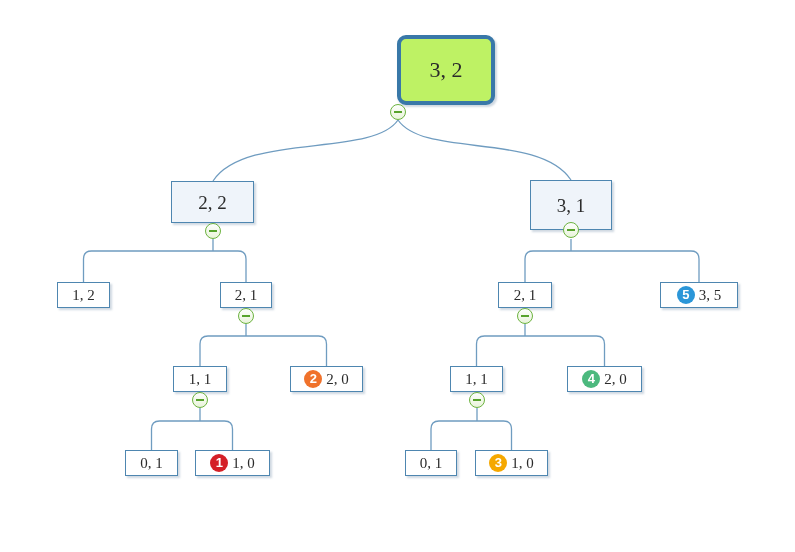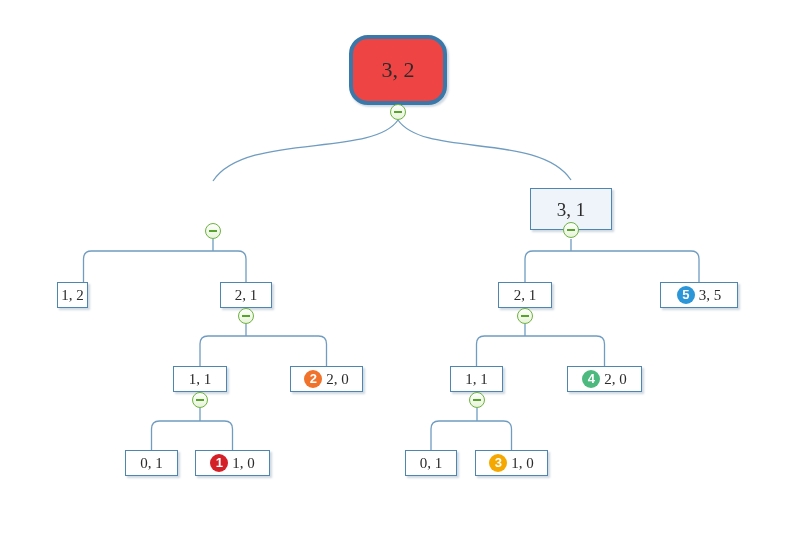--- a/index.html
+++ b/index.html
@@ -11,22 +11,22 @@
   svg.connectors path { fill:none; stroke:#6f9cc0; stroke-width:1.3; }
 
   .node {
     position:absolute; box-sizing:border-box;
     display:flex; align-items:center; justify-content:center;
     border:1px solid #4e86b0; background:#ffffff; color:#2b2b2b;
     box-shadow:1.5px 2px 2px rgba(96,126,155,0.30);
     z-index:1; cursor:default; white-space:nowrap;
   }
   .node.root {
-    border:4px solid #3978a8; border-radius:19px;
-    background:#ef4444; font-size:22px;
+    border:4px solid #3978a8; border-radius:9px;
+    background:#bef264; font-size:22px;margin-left:48px;
   }
   .node.lvl2 { background:#eff4fa; font-size:19px; }
   .node.small { font-size:15px; }
   .node .lbl { line-height:1; }
 
   .badge {
     width:18px; height:18px; border-radius:50%;
     color:#ffffff; font-family:"Liberation Sans",sans-serif;
     font-size:13px; font-weight:bold; line-height:18px; text-align:center;
     margin-right:4px; flex:0 0 auto;
@@ -67,25 +67,28 @@
     <path d="M 151.5 450 L 151.5 429 Q 151.5 421 159.5 421 L 224.5 421 Q 232.5 421 232.5 429 L 232.5 450"></path>
 
     <path d="M 477 408 L 477 421"></path>
     <path d="M 431 450 L 431 429 Q 431 421 439 421 L 503.5 421 Q 511.5 421 511.5 429 L 511.5 450"></path>
   </svg>
 
   <div class="node root" style="left:349px;top:35px;width:98px;height:70px">
     <span class="lbl">3, 2</span>
   </div>
 
-  <div class="node lvl2" style="left:530px;top:188px;width:82px;height:42px">
+  <div class="node lvl2" style="left:171px;top:181px;width:83px;height:42px">
+    <span class="lbl">2, 2</span>
+  </div>
+  <div class="node lvl2" style="left:530px;top:180px;width:82px;height:50px">
     <span class="lbl">3, 1</span>
   </div>
 
-  <div class="node small" style="left:57px;top:282px;width:31px;height:26px">
+  <div class="node small" style="left:57px;top:282px;width:53px;height:26px">
     <span class="lbl">1, 2</span>
   </div>
   <div class="node small" style="left:220px;top:282px;width:52px;height:26px">
     <span class="lbl">2, 1</span>
   </div>
   <div class="node small" style="left:498px;top:282px;width:54px;height:26px">
     <span class="lbl">2, 1</span>
   </div>
   <div class="node small" style="left:660px;top:282px;width:78px;height:26px">
     <span class="badge" style="background-color: rgb(43, 150, 216);">5</span>

